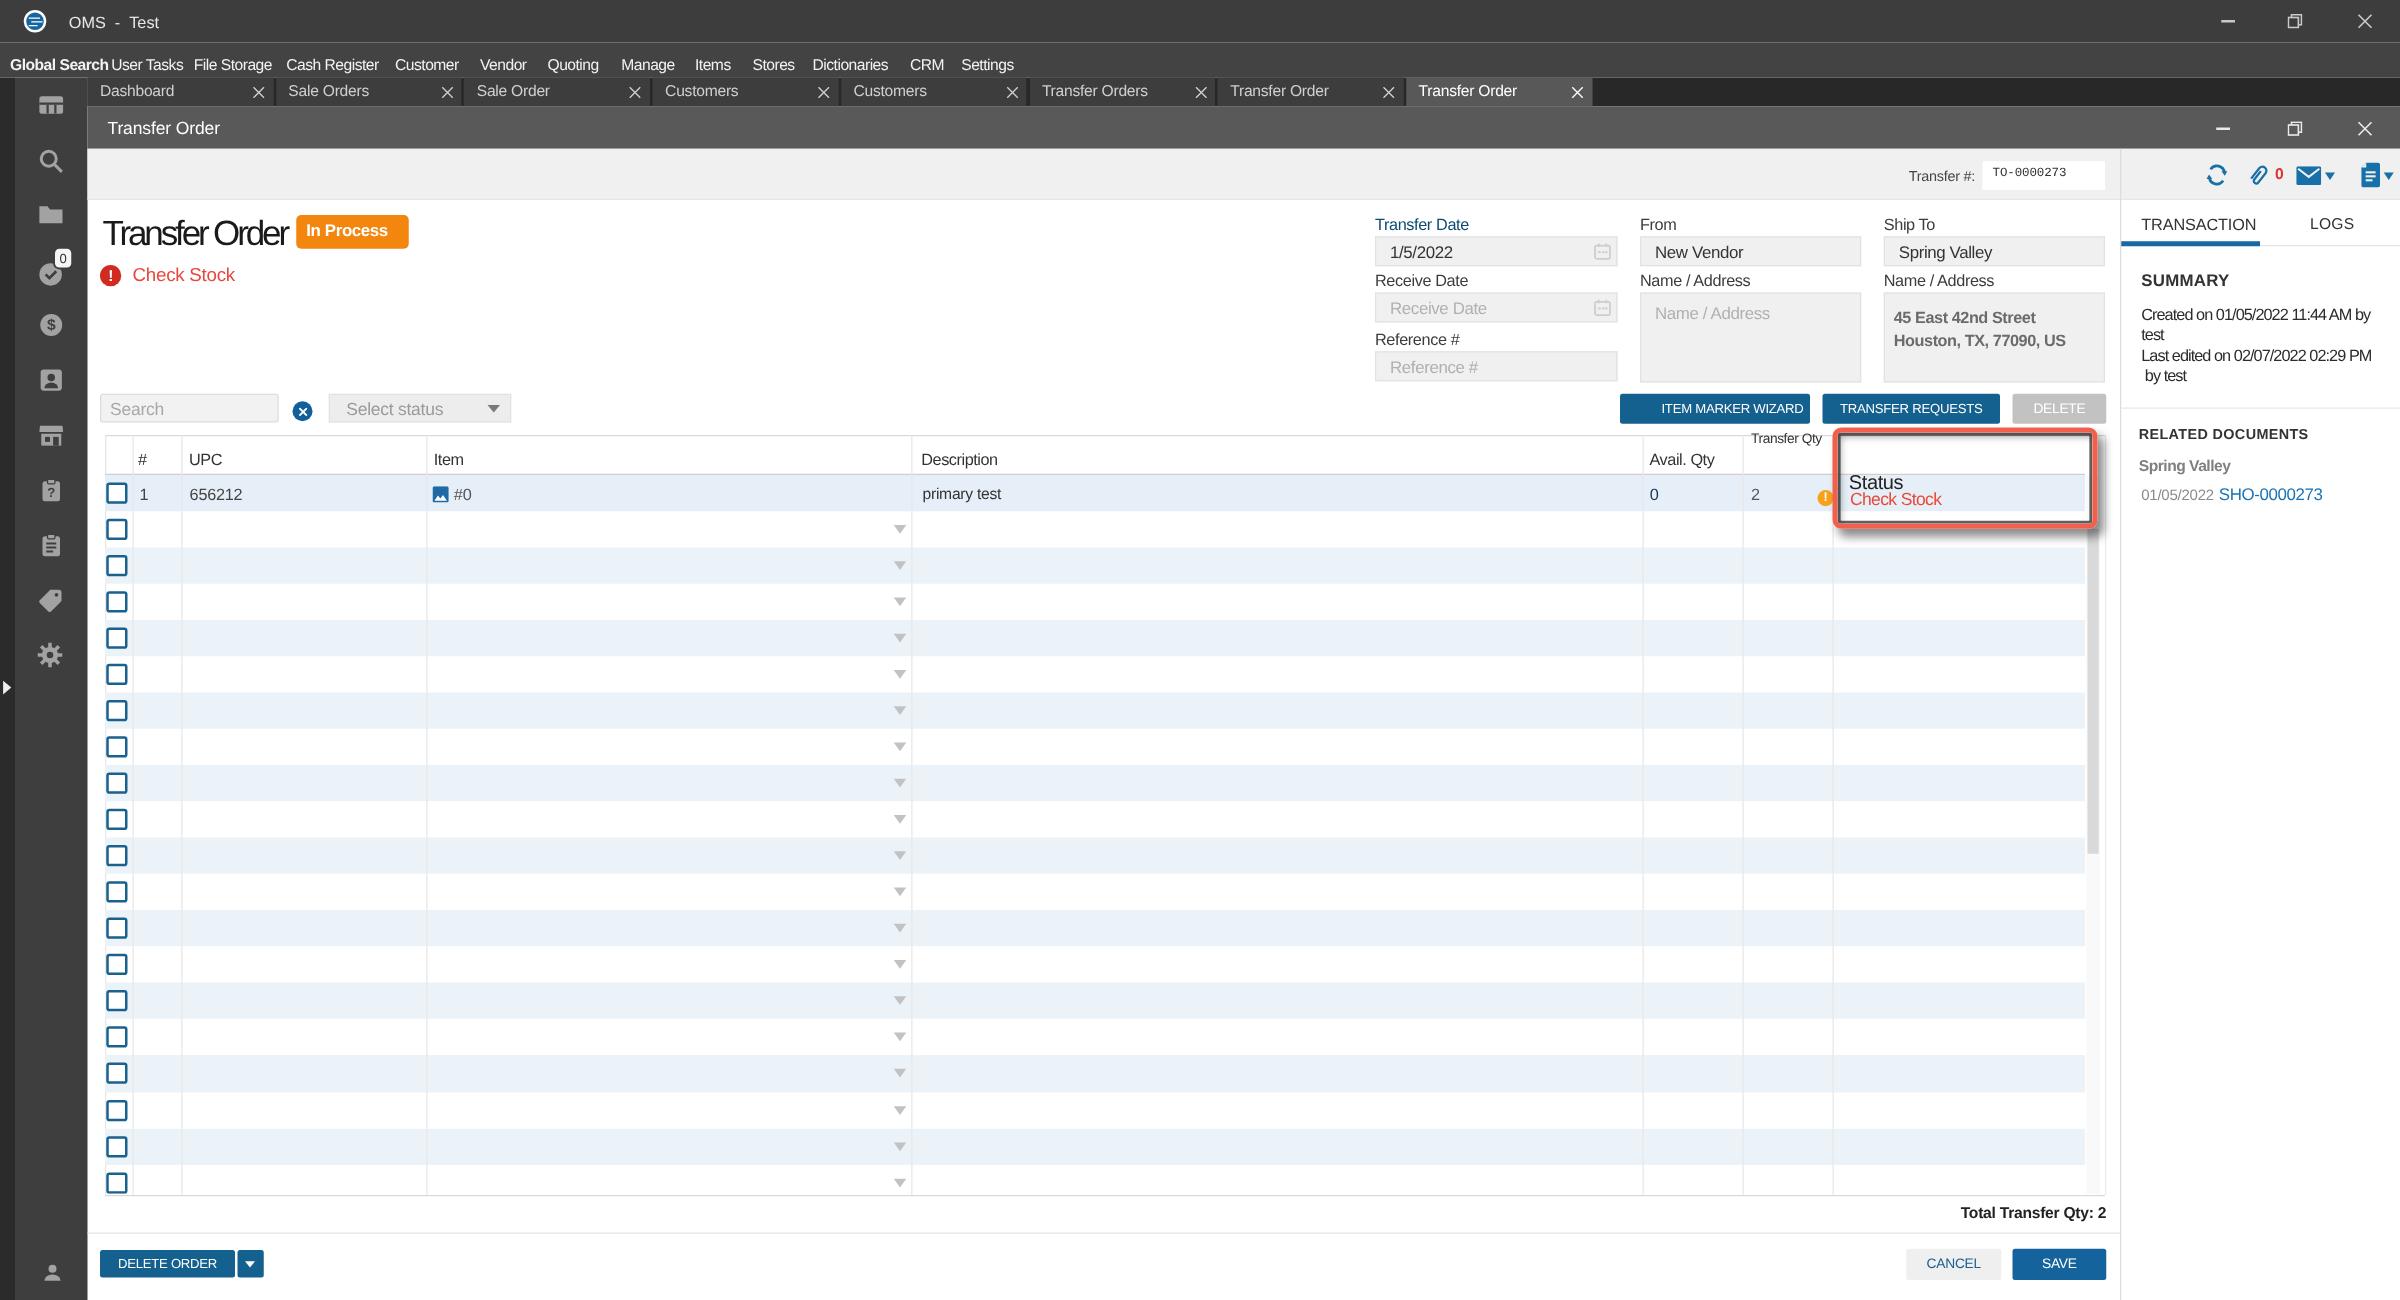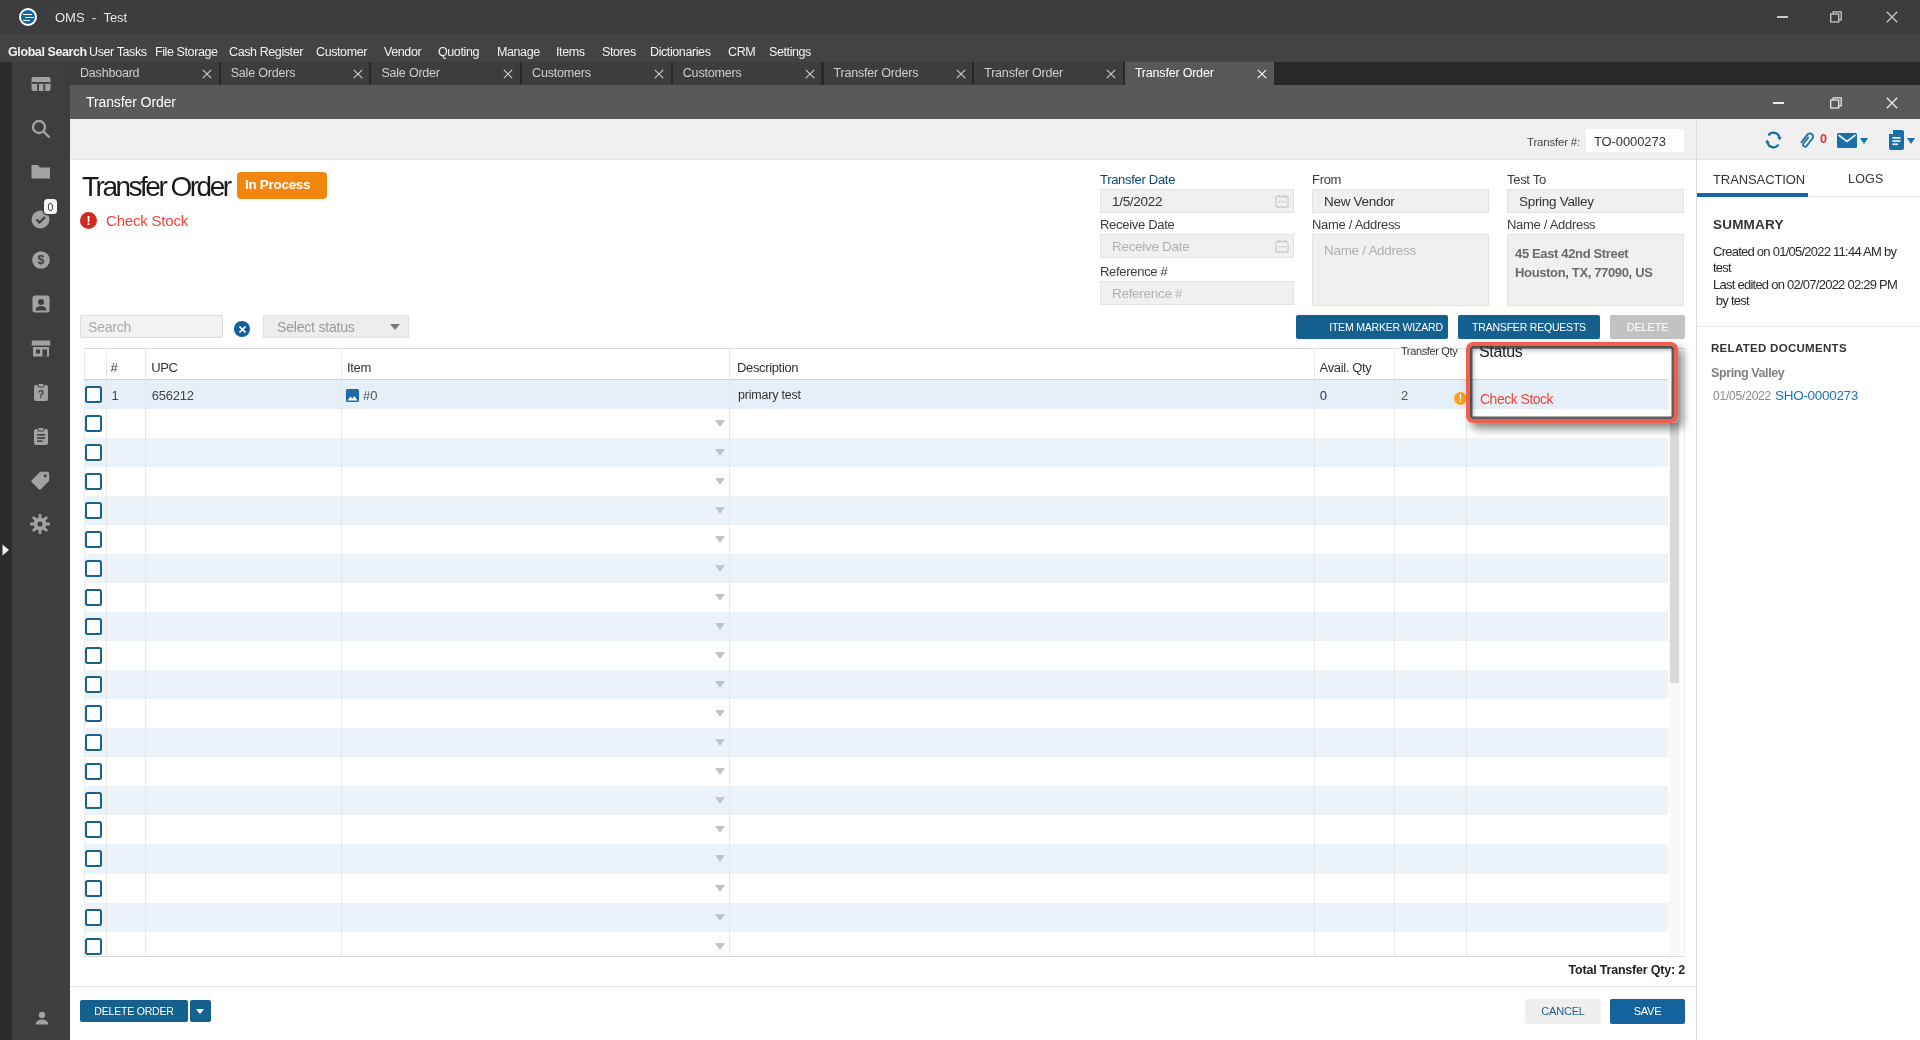--- a/index.html
+++ b/index.html
@@ -155,21 +155,21 @@
 <svg class="abs" style="left:1830px;top:97px;" width="12" height="12">
     <rect x="0.7" y="3" width="8" height="8" fill="none" stroke="#e9e9e9" stroke-width="1.3"></rect>
     <path d="M3.2,3 V0.8 H11.2 V8.8 H9" fill="none" stroke="#e9e9e9" stroke-width="1.3"></path>
   </svg>
 <svg class="abs" style="left:1886px;top:97px;" width="12" height="12">
     <path d="M0.8,0.8 L11.2,11.2 M11.2,0.8 L0.8,11.2" stroke="#e9e9e9" stroke-width="1.3"></path>
   </svg>
 <div class="abs" style="left:70px;top:119px;width:1850px;height:40px;background:#f0f0f0;border-bottom:1px solid #e6e6e6;"></div>
 <div class="t" style="left:1527px;top:136px;font-size:11.5px;letter-spacing:-0.2px;color:#454545;">Transfer #:</div>
 <div class="abs" style="left:1586px;top:129px;width:98px;height:23px;background:#fff;"></div>
-<div class="t" style="left:1594px;top:134px;font-size:13px;letter-spacing:-0.1px;color:#333;">TO-0000273</div>
+<div class="t" style="left:1594px;top:134px;font-size:10px;letter-spacing:-0.1px;color:#333;font-family:Liberation Mono, monospace;">TO-0000273</div>
 <svg class="abs" style="left:1764px;top:131px;" width="19" height="18">
     <path d="M3.5,11 a6,6 0 0 0 11,2.5" fill="none" stroke="#1770a8" stroke-width="2.2"></path>
     <path d="M15.5,7 a6,6 0 0 0 -11,-2.5" fill="none" stroke="#1770a8" stroke-width="2.2"></path>
     <path d="M15.8,9.5 l-2.6,-3.5 l4.6,-0.1 z" fill="#1770a8"></path>
     <path d="M3.2,8.5 l2.6,3.5 l-4.6,0.1 z" fill="#1770a8"></path>
   </svg>
 <svg class="abs" style="left:1798px;top:130px;" width="19" height="20">
     <g transform="rotate(38 9 10)">
       <path d="M6,16 V5.5 a3.2,3.2 0 0 1 6.4,0 V15 a2,2 0 0 1 -4,0 V6.5" fill="none" stroke="#1770a8" stroke-width="1.8"></path>
     </g>
@@ -231,21 +231,21 @@
   </svg>
 <div class="t" style="left:1100px;top:264px;font-size:13px;color:#3c3c3c;letter-spacing:-0.3px;">Reference #</div>
 <div class="abs" style="left:1100px;top:281px;width:194px;height:24px;background:#f0f0f0;border:1px solid #e2e2e2;box-sizing:border-box;"></div>
 <div class="t" style="left:1112px;top:286px;font-size:13.5px;color:#b0b0b0;letter-spacing:-0.3px;">Reference #</div>
 <div class="t" style="left:1312px;top:172px;font-size:13px;color:#3c3c3c;letter-spacing:-0.3px;">From</div>
 <div class="abs" style="left:1312px;top:189px;width:177px;height:24px;background:#f0f0f0;border:1px solid #e2e2e2;box-sizing:border-box;"></div>
 <div class="t" style="left:1324px;top:194px;font-size:13.5px;color:#333;letter-spacing:-0.3px;">New Vendor</div>
 <div class="t" style="left:1312px;top:217px;font-size:13px;color:#3c3c3c;letter-spacing:-0.3px;">Name / Address</div>
 <div class="abs" style="left:1312px;top:234px;width:177px;height:72px;background:#f0f0f0;border:1px solid #e2e2e2;box-sizing:border-box;"></div>
 <div class="t" style="left:1324px;top:243px;font-size:13.5px;color:#b0b0b0;letter-spacing:-0.3px;">Name / Address</div>
-<div class="t" style="left:1507px;top:172px;font-size:13px;color:#3c3c3c;letter-spacing:-0.3px;">Test To</div>
+<div class="t" style="left:1507px;top:172px;font-size:13px;color:#3c3c3c;letter-spacing:-0.3px;">Ship To</div>
 <div class="abs" style="left:1507px;top:189px;width:177px;height:24px;background:#f0f0f0;border:1px solid #e2e2e2;box-sizing:border-box;"></div>
 <div class="t" style="left:1519px;top:194px;font-size:13.5px;color:#333;letter-spacing:-0.3px;">Spring Valley</div>
 <div class="t" style="left:1507px;top:217px;font-size:13px;color:#3c3c3c;letter-spacing:-0.3px;">Name / Address</div>
 <div class="abs" style="left:1507px;top:234px;width:177px;height:72px;background:#f0f0f0;border:1px solid #e2e2e2;box-sizing:border-box;"></div>
 <div class="abs" style="left:1515px;top:245px;font-size:13px;font-weight:bold;color:#6b6b6b;line-height:18.5px;letter-spacing:-0.35px;">45 East 42nd Street<br>Houston, TX, 77090, US</div>
 <div class="abs" style="left:1296px;top:315px;width:152px;height:24px;background:#14608f;border-radius:2px;"></div>
 <div class="abs" style="left:1296px;top:315px;width:180px;height:24px;line-height:24px;text-align:center;font-size:10.5px;color:#fff;letter-spacing:-0.2px;">ITEM MARKER WIZARD</div>
 <div class="abs" style="left:1458px;top:315px;width:142px;height:24px;background:#14608f;border-radius:2px;"></div>
 <div class="abs" style="left:1458px;top:315px;width:142px;height:24px;line-height:24px;text-align:center;font-size:10.5px;color:#fff;letter-spacing:-0.2px;">TRANSFER REQUESTS</div>
 <div class="abs" style="left:1610px;top:315px;width:75px;height:24px;background:#c2c2c2;border-radius:2px;"></div>
@@ -322,21 +322,21 @@
 <div class="abs" style="left:729.4px;top:348px;width:1px;height:607.5px;background:#e7e7e7;"></div>
 <div class="abs" style="left:1313.9px;top:348px;width:1px;height:607.5px;background:#e7e7e7;"></div>
 <div class="abs" style="left:1394.1px;top:348px;width:1px;height:607.5px;background:#e7e7e7;"></div>
 <div class="abs" style="left:1466px;top:348px;width:1px;height:607.5px;background:#e7e7e7;"></div>
 <div class="t" style="left:110.4px;top:359.5px;font-size:13px;color:#333;letter-spacing:-0.35px;">#</div>
 <div class="t" style="left:151.2px;top:359.5px;font-size:13px;color:#333;letter-spacing:-0.35px;">UPC</div>
 <div class="t" style="left:347px;top:359.5px;font-size:13px;color:#333;letter-spacing:-0.35px;">Item</div>
 <div class="t" style="left:737px;top:359.5px;font-size:13px;color:#333;letter-spacing:-0.35px;">Description</div>
 <div class="t" style="left:1319.6px;top:359.5px;font-size:13px;color:#333;letter-spacing:-0.35px;">Avail. Qty</div>
 <div class="t" style="left:1400.9px;top:345px;font-size:11px;color:#333;letter-spacing:-0.35px;">Transfer Qty</div>
-<div class="t" style="left:1479px;top:343px;font-size:16px;color:#222;letter-spacing:-0.3px;">Status</div>
+<div class="t" style="left:1479px;top:378px;font-size:16px;color:#222;letter-spacing:-0.3px;">Status</div>
 <div class="t" style="left:111.5px;top:387.7px;font-size:13px;color:#444;">1</div>
 <div class="t" style="left:151.7px;top:387.7px;font-size:13px;letter-spacing:-0.2px;color:#444;">656212</div>
 <svg class="abs" style="left:346px;top:388.7px;" width="13" height="13">
     <rect x="0" y="0" width="13" height="13" rx="1.5" fill="#1f6aa5"></rect>
     <path d="M1.5,11.5 L4.4,7.4 L6.3,9.7 L8.4,6.9 L11.5,11.5 z" fill="#fff"></path>
   </svg>
 <div class="t" style="left:363px;top:387.7px;font-size:13px;color:#555;">#0</div>
 <div class="t" style="left:738px;top:388.2px;font-size:12.5px;letter-spacing:-0.2px;color:#333;">primary test</div>
 <div class="t" style="left:1319.8px;top:387.7px;font-size:13px;color:#17375e;">0</div>
 <div class="t" style="left:1400.9px;top:387.7px;font-size:13px;color:#555;">2</div>

